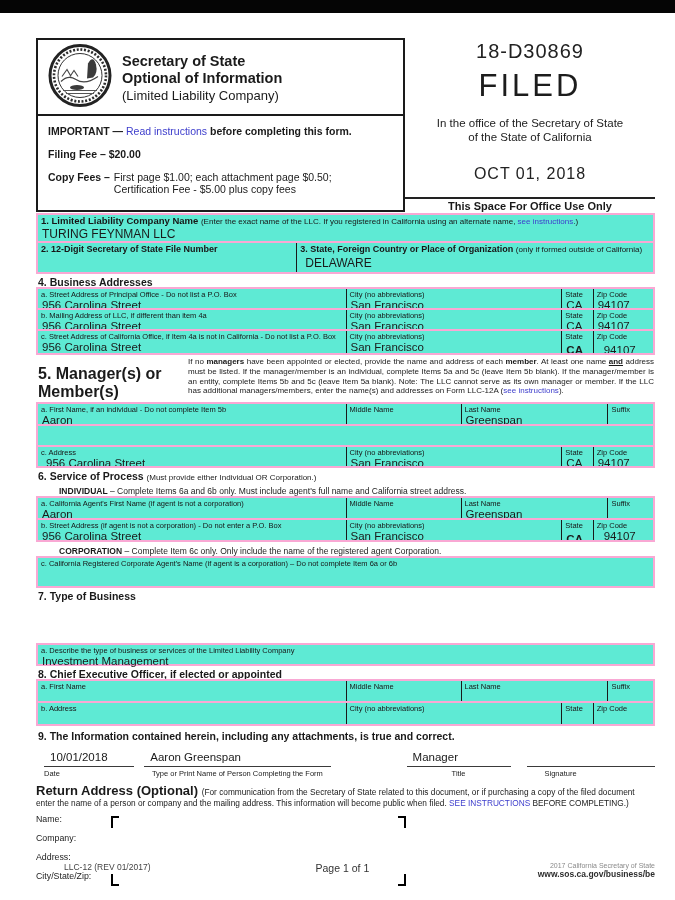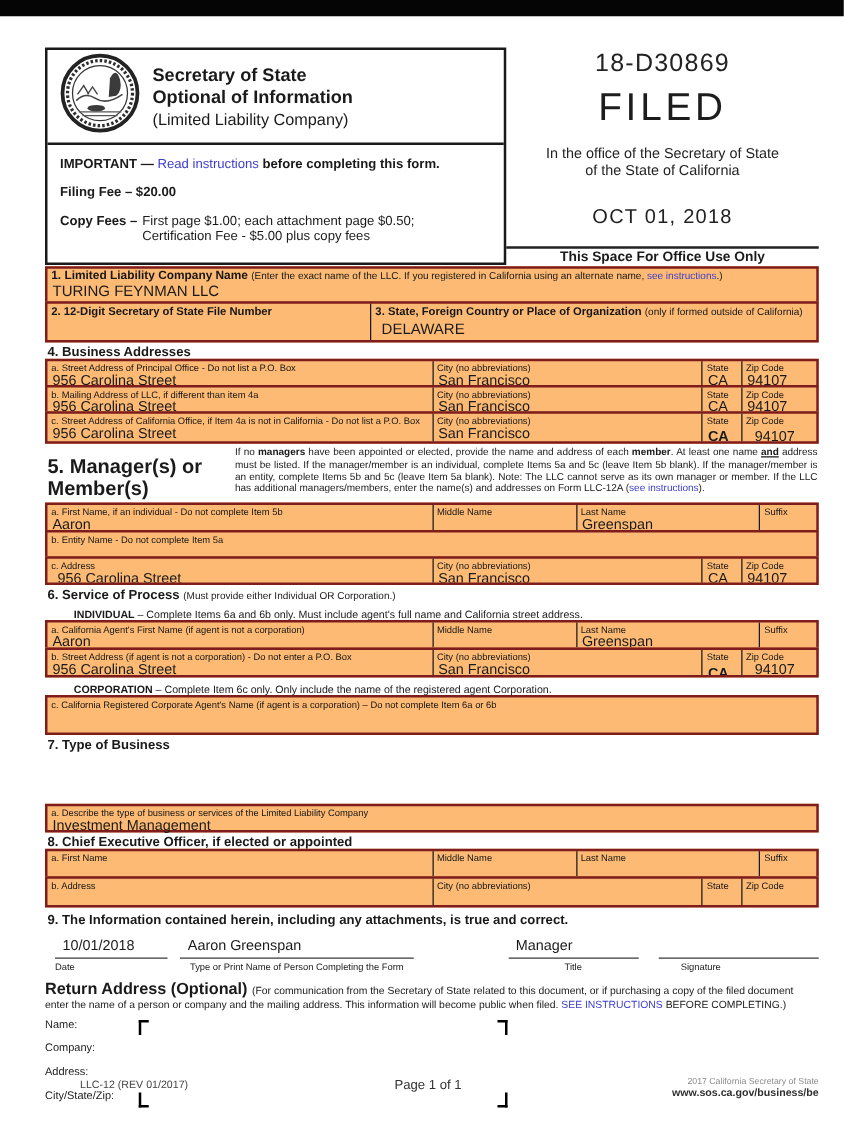--- a/index.html
+++ b/index.html
@@ -27,21 +27,21 @@
   .stamp { position:absolute; left:405px; top:40px; width:250px; text-align:center; color:#222; }
   .st-num { font-size:20px; letter-spacing:1px; }
   .st-filed { font-size:31px; letter-spacing:3px; margin-top:5px; color:#1c1c1c; }
   .st-office { font-size:11.5px; line-height:14px; margin-top:12px; }
   .st-date { font-size:16px; margin-top:21px; letter-spacing:1px; }
   .office-use { position:absolute; left:405px; top:197px; width:250px; border-top:2px solid #222;
                 text-align:center; font-weight:bold; font-size:11px; padding-top:1px; }
 
   
   .form { position:absolute; left:36px; top:215px; width:619px; }
-  .bx { border:2px solid #7f1d1d; margin-top:-2px; background:#fdba74; position:relative; }
+  .bx { border:2px solid #f9a8d4; margin-top:-2px; background:#5eead4; position:relative; }
   .flexrow { display:flex; }
   .cell { border-left:1px solid #1a1a1a; overflow:hidden; }
   .cell:first-child { border-left:none; }
   .sl { font-size:7.5px; line-height:9px; padding:1px 3px 0 3px; white-space:nowrap; color:#161616; }
   .v  { font-size:11.5px; line-height:13px; padding:0 3px 2px 4px; white-space:nowrap; }
   .h  { font-weight:bold; font-size:10.5px; padding:2px 1px 1px 2px; }
   .hnote { font-weight:normal; font-size:8px; }
   
   .cf  { width:50%; }  .cm { width:18.7%; } .cl2 { width:23.9%; } .cs { flex:1; }
   
@@ -231,21 +231,20 @@
     <div class="cell cl2">
         <div class="sl">Last Name</div>
         <div class="v">Greenspan</div>
       </div>
     <div class="cell cs">
         <div class="sl">Suffix</div>
         <div class="v"></div>
       </div>
   </div>
   <div class="bx" style="height:23px;">
-    <div class="sl">b. Entity Name - Do not complete Item 5a</div>
     <div class="v"></div>
   </div>
   <div class="bx flexrow" style="height:23px;">
     <div class="cell ca">
         <div class="sl">c. Address</div>
         <div class="v" style="padding-left:8px;">956 Carolina Street</div>
       </div>
     <div class="cell cc">
         <div class="sl">City (no abbreviations)</div>
         <div class="v">San Francisco</div>

